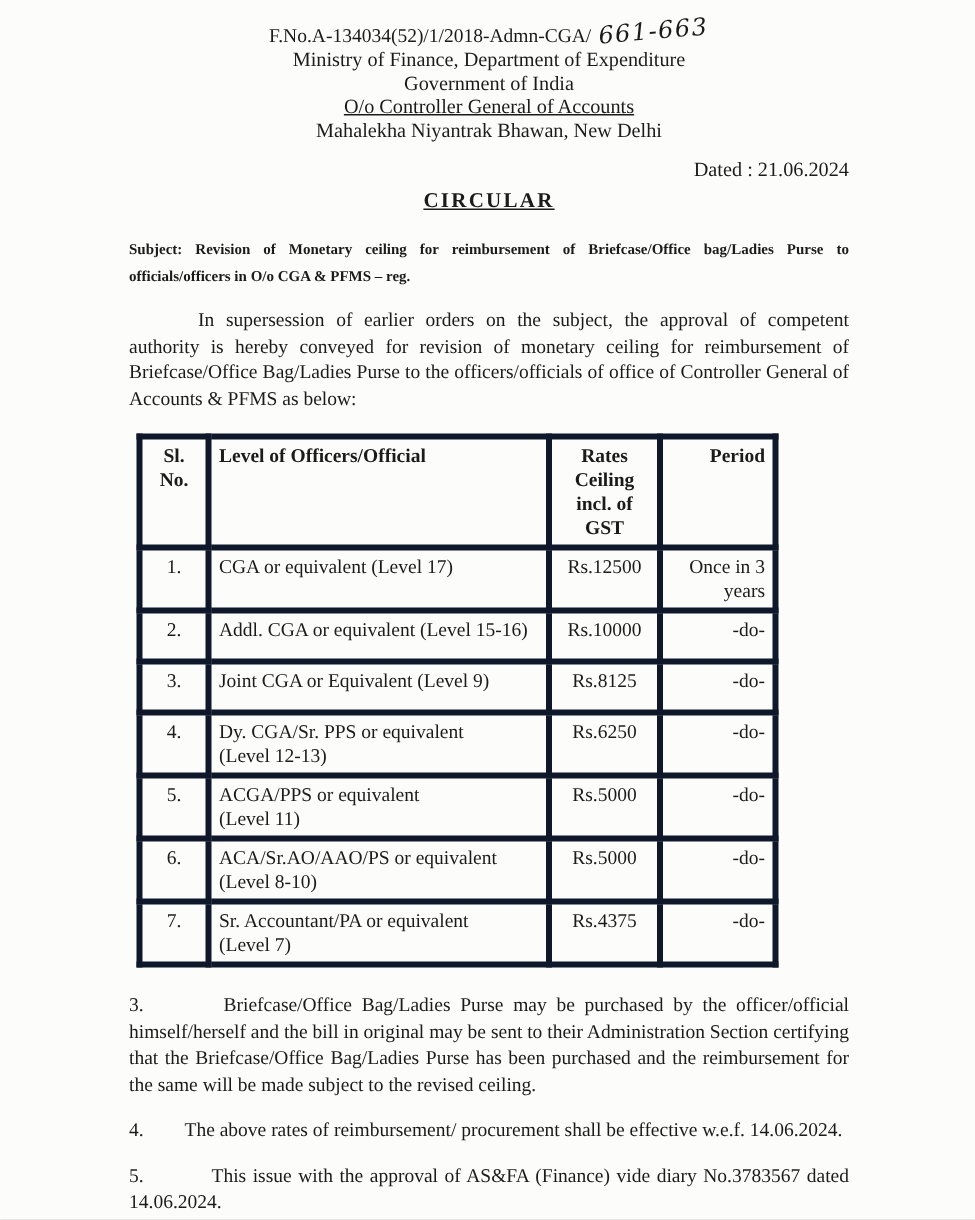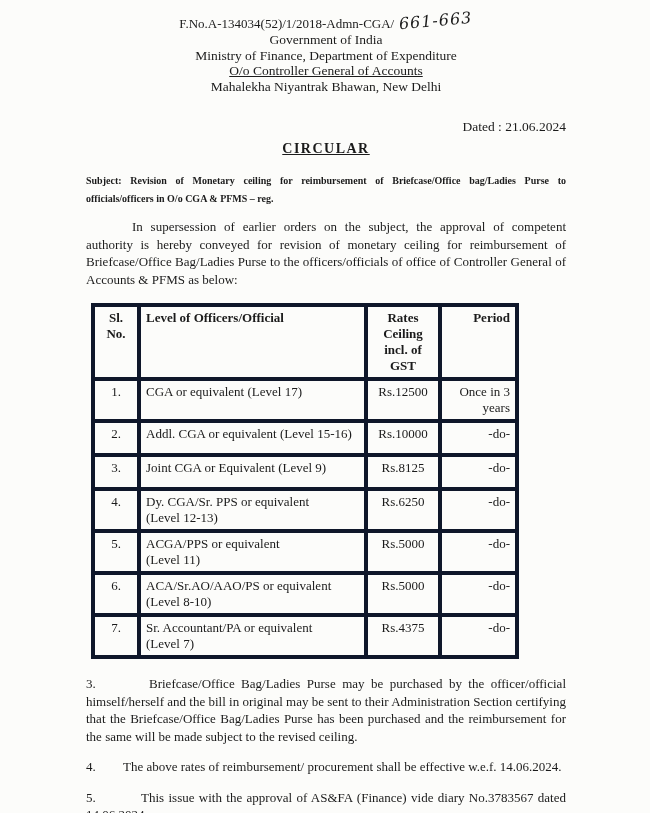--- a/index.html
+++ b/index.html
@@ -19,21 +19,21 @@
     display:inline-block;
     font-family:"DejaVu Serif", serif;
     font-style:italic;
     font-size:16px;
     transform:rotate(-5deg) translateY(-2px);
     margin-left:5px;
     letter-spacing:1px;
   }
   .hdr { font-size:13.5px; line-height:15.5px; }
   .u { text-decoration:underline; }
-  .dated { text-align:right; font-size:13.5px; margin-top:25px; }
+  .dated { text-align:right; font-size:13.5px; margin-top:11px; }
   .doc-type {
     text-align:center; font-weight:bold; text-decoration:underline;
     letter-spacing:1.5px; font-size:14px; margin-top:6px;
   }
   .subject {
     font-weight:bold; font-size:10px; line-height:17.5px;
     text-align:justify; margin-top:15px;
   }
   .para { font-size:13px; line-height:17.5px; text-align:justify; }
   .intro { margin-top:11px; text-indent:46px; }
@@ -64,22 +64,22 @@
   .sig-digital { font-family:"DejaVu Serif", serif; font-size:13.5px; }
 </style>
 </head>
 <body>
 
 <div class="page">
 
   <div class="center fileno-line">
     <span>F.No.A-134034(52)/1/2018-Admn-CGA/</span><span class="hand">661-663</span>
   </div>
+  <div class="center hdr">Ministry of Finance, Department of Expenditure</div>
   <div class="center hdr">Government of India</div>
-  <div class="center hdr">Ministry of Finance, Department of Expenditure</div>
   <div class="center hdr u">O/o Controller General of Accounts</div>
   <div class="center hdr">Mahalekha Niyantrak Bhawan, New Delhi</div>
 
   <div class="dated">Dated : 21.06.2024</div>
 
   <div class="doc-type">CIRCULAR</div>
 
   <div class="subject">Subject: Revision of Monetary ceiling for reimbursement of Briefcase/Office bag/Ladies Purse to officials/officers in O/o CGA &amp; PFMS – reg.</div>
 
   <div class="para intro">In supersession of earlier orders on the subject, the approval of competent authority is hereby conveyed for revision of monetary ceiling for reimbursement of Briefcase/Office Bag/Ladies Purse to the officers/officials of office of Controller General of Accounts &amp; PFMS as below:</div>

